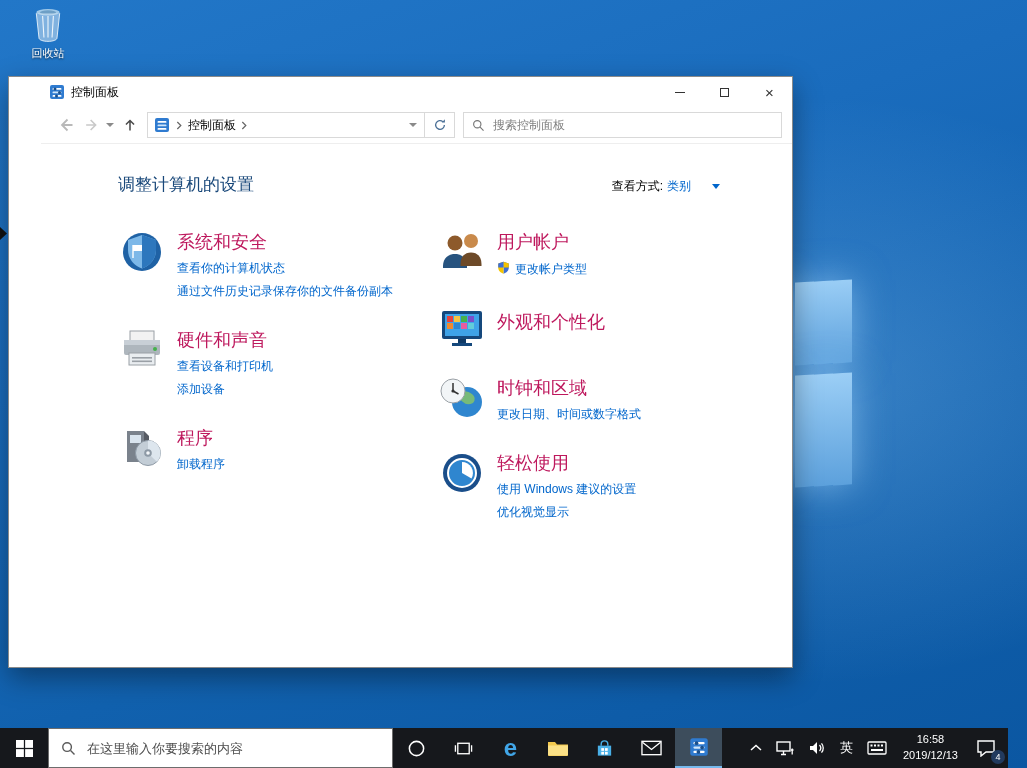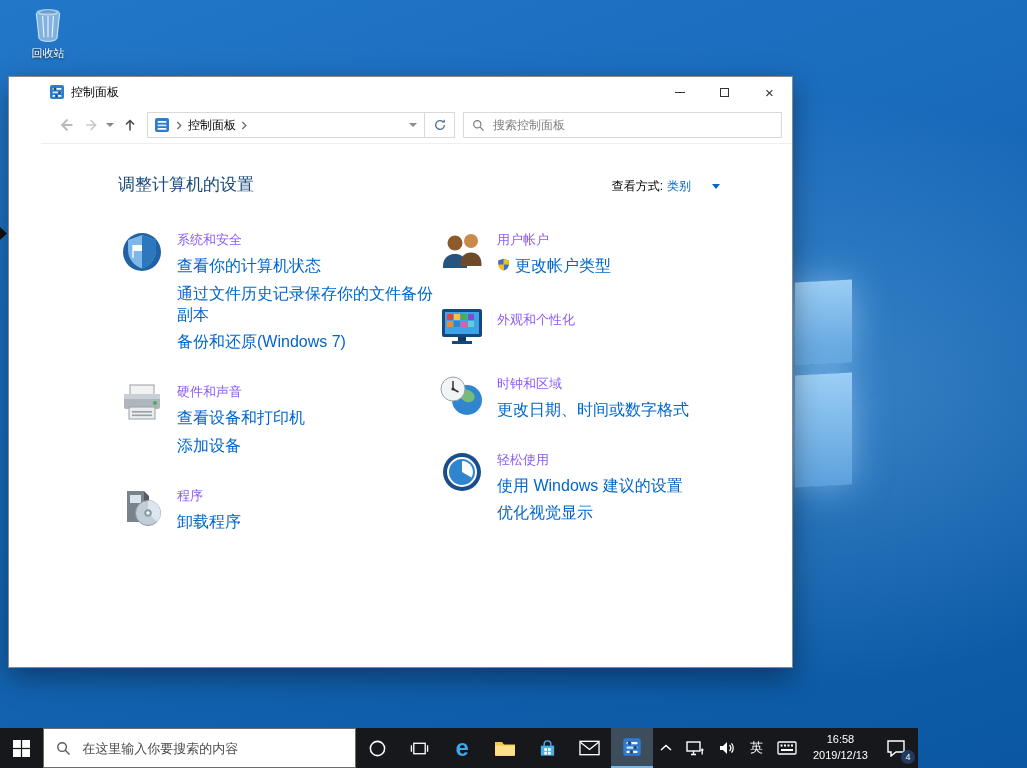--- a/index.html
+++ b/index.html
@@ -59,29 +59,29 @@
   .page-title { font-size:17px; font-weight:400; color:#19487a; margin:0; }
   .viewby { font-size:12px; color:#000; display:flex; align-items:center; gap:4px; }
   .viewby .vb-link { color:#0066cc; cursor:pointer; text-decoration:none; display:flex; align-items:center; gap:21px; }
   .vb-tri { width:0; height:0; border-left:4px solid transparent; border-right:4px solid transparent; border-top:5px solid #0066cc; }
 
   .columns { display:flex; margin-top:32px; }
   .col { width:320px; }
   .category { display:flex; margin-bottom:20px; }
   .cat-icon { width:48px; height:48px; flex:none; margin-right:11px; cursor:pointer; }
   .cat-body { padding-top:2px; }
-  .cat-title { display:inline-block; font-size:13px; color:#8b5cf6; text-decoration:none; cursor:pointer; margin-bottom:7px; }
-  .cat-link { display:block; font-size:16px; color:#0066cc; text-decoration:none; cursor:pointer; margin-bottom:7px; line-height:1.3; }
+  .cat-title { display:inline-block; font-size:18px; color:#be185d; text-decoration:none; cursor:pointer; margin-bottom:7px; }
+  .cat-link { display:block; font-size:12px; color:#0066cc; text-decoration:none; cursor:pointer; margin-bottom:7px; line-height:1.3; }
   .cat-link.with-shield { display:flex; align-items:center; gap:5px; }
   .category.solo { align-items:center; }
   .category.solo .cat-body { padding-top:0; }
   .category.solo .cat-title { margin-bottom:16px; }
 
   
-  .taskbar { position:absolute; left:0; bottom:0; width:918px; height:40px; background:#16181c; display:flex; align-items:stretch; z-index:5; }
+  .taskbar { position:absolute; left:0; bottom:0; width:1008px; height:40px; background:#16181c; display:flex; align-items:stretch; z-index:5; }
   .start { width:48px; display:flex; align-items:center; justify-content:center; cursor:pointer; }
   .task-search { width:345px; background:#fff; border:1px solid #6d6d6d; display:flex; align-items:center; gap:9px; padding:0 8px 0 12px; }
   .task-search input { flex:1; border:none; outline:none; font-size:13px; color:#333; font-family:inherit; background:transparent; }
   .task-search input::placeholder { color:#4d4d4d; opacity:1; }
   .tb-btn { width:47px; display:flex; align-items:center; justify-content:center; cursor:pointer; position:relative; }
   .tb-btn.active { background:#3d4d5c; border-bottom:2px solid #76b9ed; }
   .edge-e { font-size:24px; font-weight:bold; color:#41a6e8; line-height:1; }
   .tray { margin-left:auto; display:flex; align-items:center; color:#fff; }
   .tray-item { height:40px; display:flex; align-items:center; justify-content:center; padding:0 7px; cursor:pointer; position:relative; }
   .ime { font-size:13px; }
@@ -227,21 +227,20 @@
                 <path d="M24 7 l14 5 v10 c0 9-6 15.5-14 18.5 C16 37.5 10 31 10 22 V12 Z" fill="#7db8e8"></path>
                 <path d="M24 7 l14 5 v10 c0 9-6 15.5-14 18.5 Z" fill="#2d77bd"></path>
                 <rect x="15" y="17" width="9" height="6" fill="#fff"></rect>
                 <path d="M15 17 v13" stroke="#fff" stroke-width="1.4"></path>
               </svg>
             </span>
             <div class="cat-body">
               <a class="cat-title">系统和安全</a>
               <a class="cat-link">查看你的计算机状态</a>
               <a class="cat-link">通过文件历史记录保存你的文件备份副本</a>
-              <a class="cat-link">备份和还原(Windows 7)</a>
             </div>
           </div>
 
 
           <div class="category">
             <span class="cat-icon">
               <svg viewBox="0 0 48 48" width="48" height="48">
                 <rect x="12" y="5" width="24" height="10" fill="#f2f2f2" stroke="#9aa0a6"></rect>
                 <rect x="6" y="14" width="36" height="15" rx="2" fill="#aeb6bd"></rect>
                 <rect x="6" y="14" width="36" height="5" fill="#c8cfd6"></rect>

